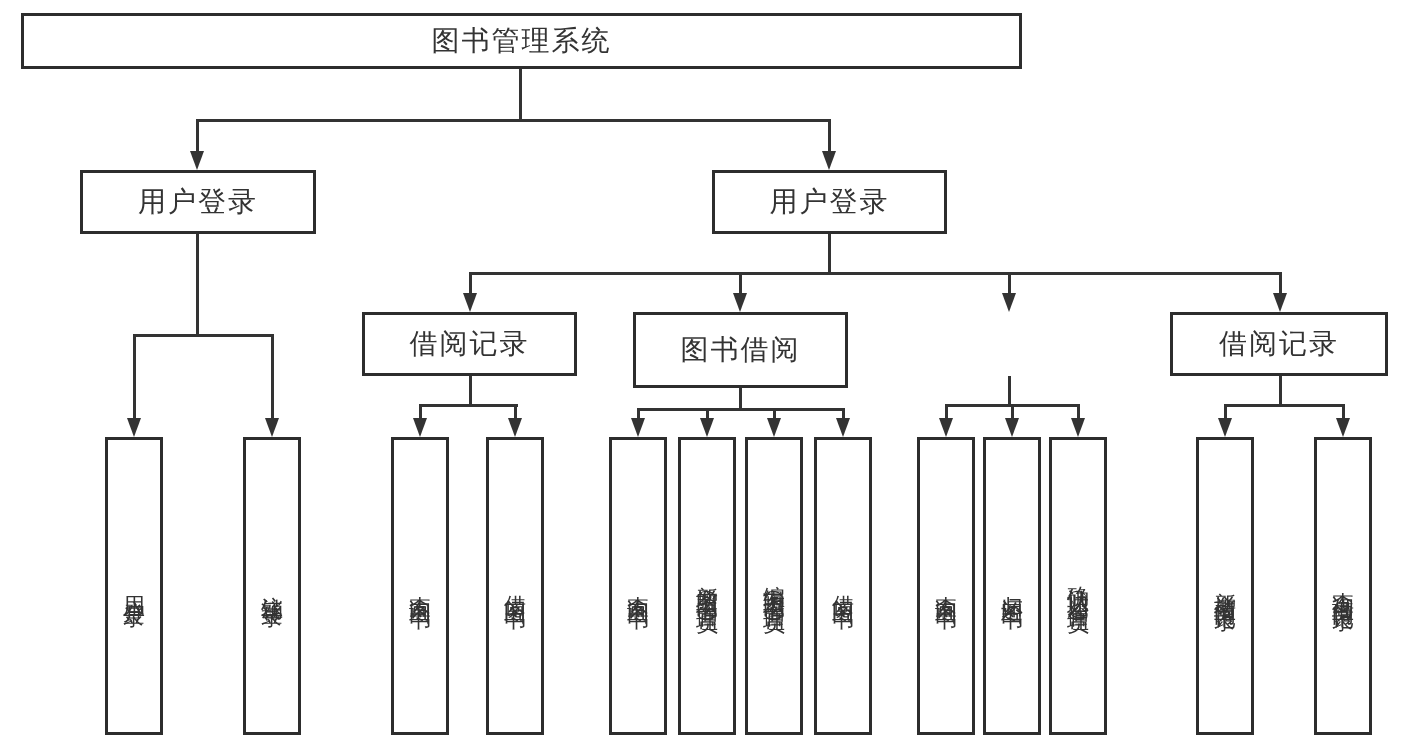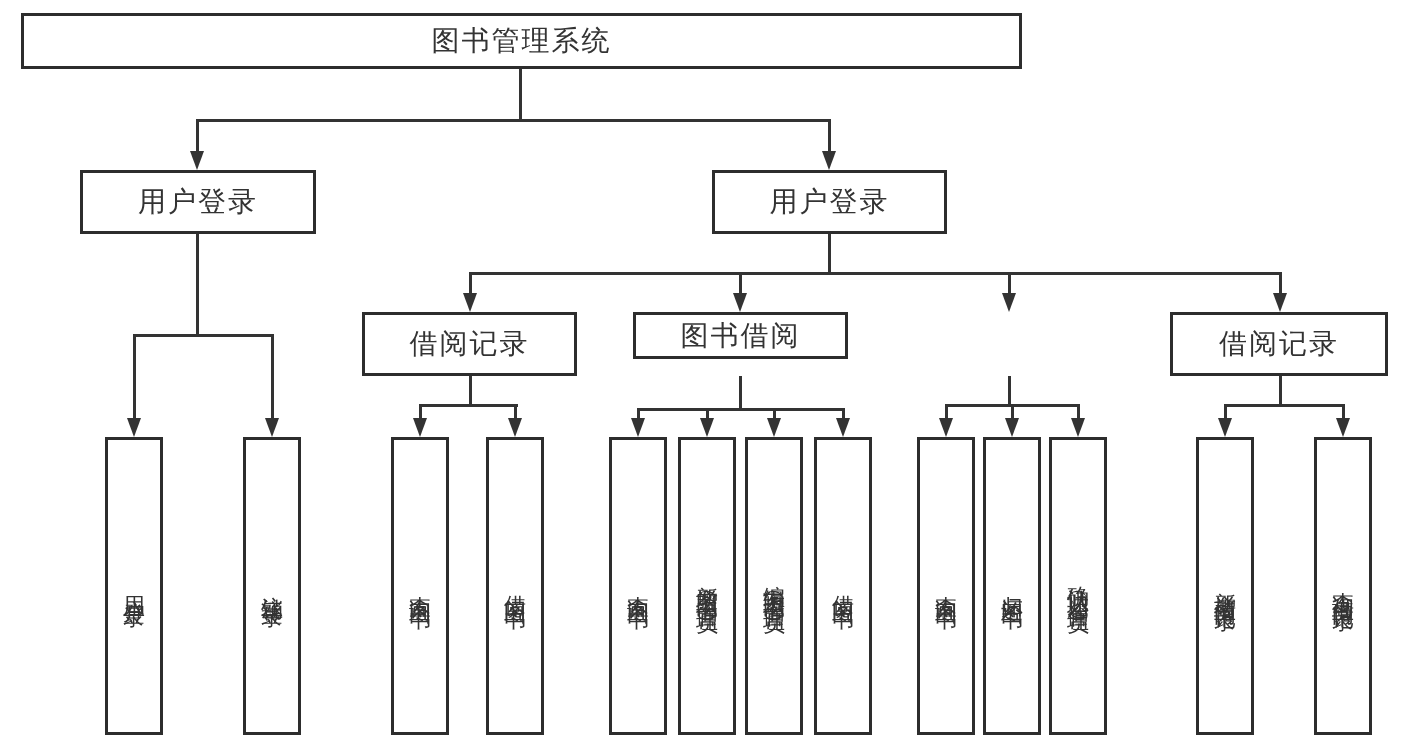--- a/index.html
+++ b/index.html
@@ -87,21 +87,21 @@
   <div class="hbox" style="left:80px; top:170px; width:236px; height:64px;">
     <span>用户登录</span>
   </div>
   <div class="hbox" style="left:712px; top:170px; width:235px; height:64px;">
     <span>用户登录</span>
   </div>
 
   <div class="hbox" style="left:362px; top:312px; width:215px; height:64px;">
     <span>借阅记录</span>
   </div>
-  <div class="hbox" style="left:633px; top:312px; width:215px; height:47px;">
+  <div class="hbox" style="left:633px; top:312px; width:215px; height:76px;">
     <span>图书借阅</span>
   </div>
   <div class="hbox" style="left:1170px; top:312px; width:218px; height:64px;">
     <span>借阅记录</span>
   </div>
 
   <div class="vbox" style="left:105px;">
     <span>用户登录</span>
   </div>
   <div class="vbox" style="left:243px;">

